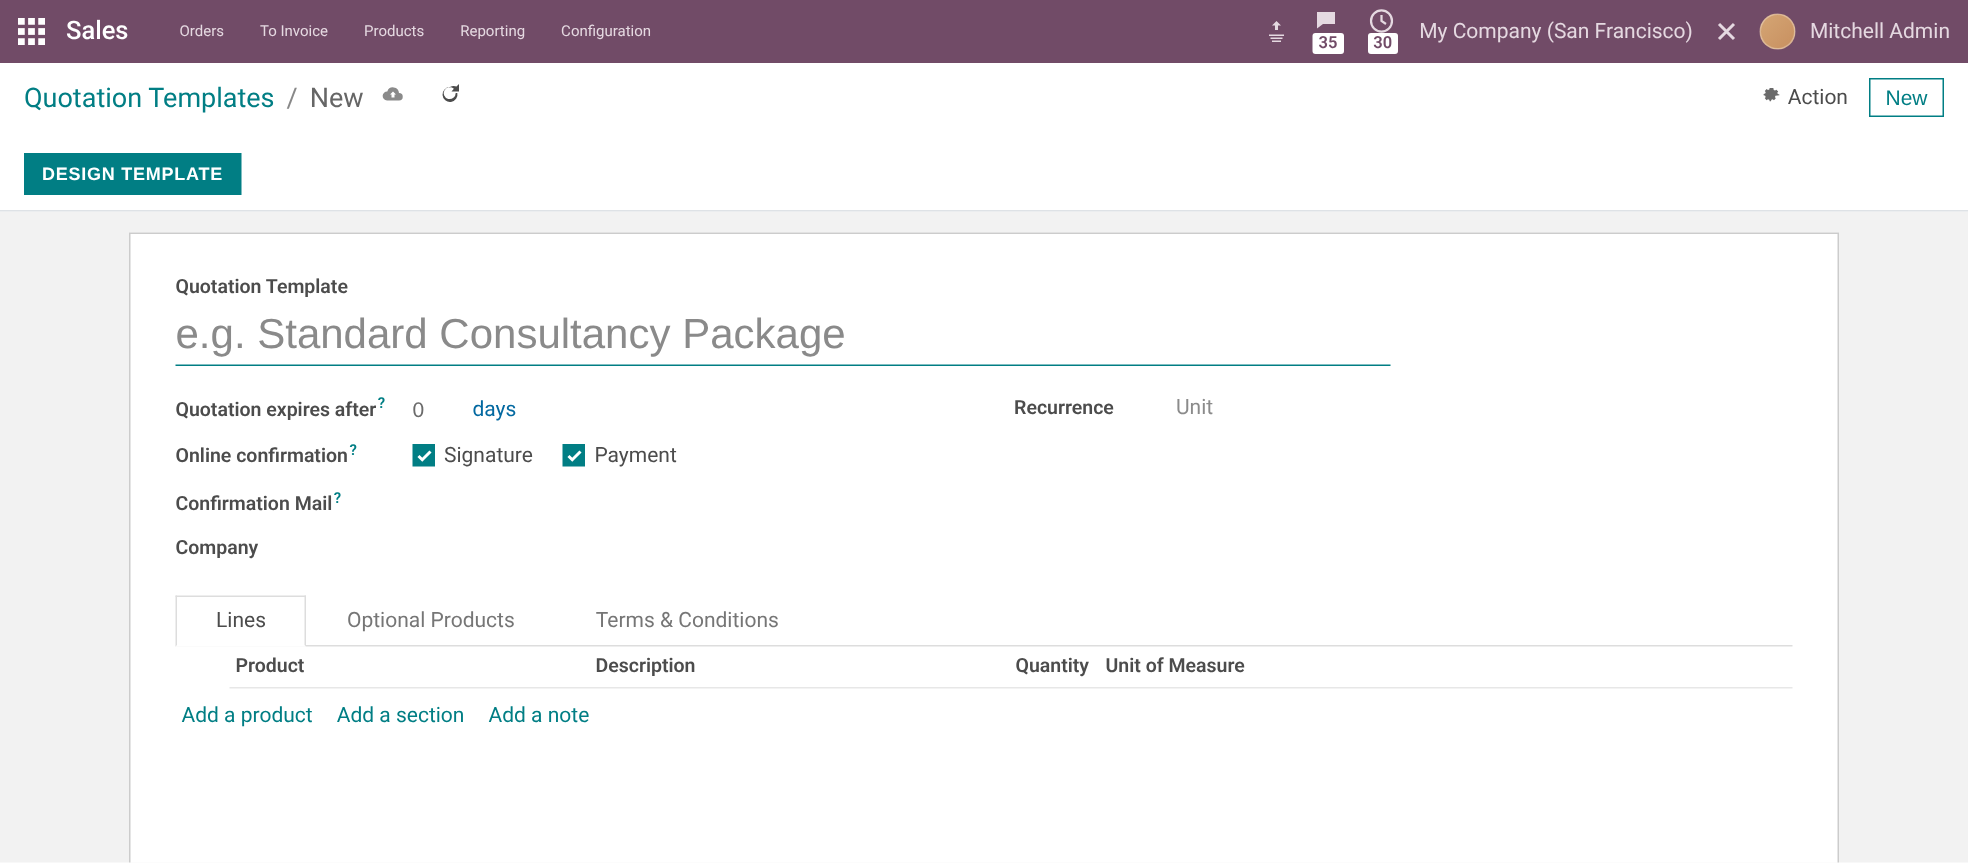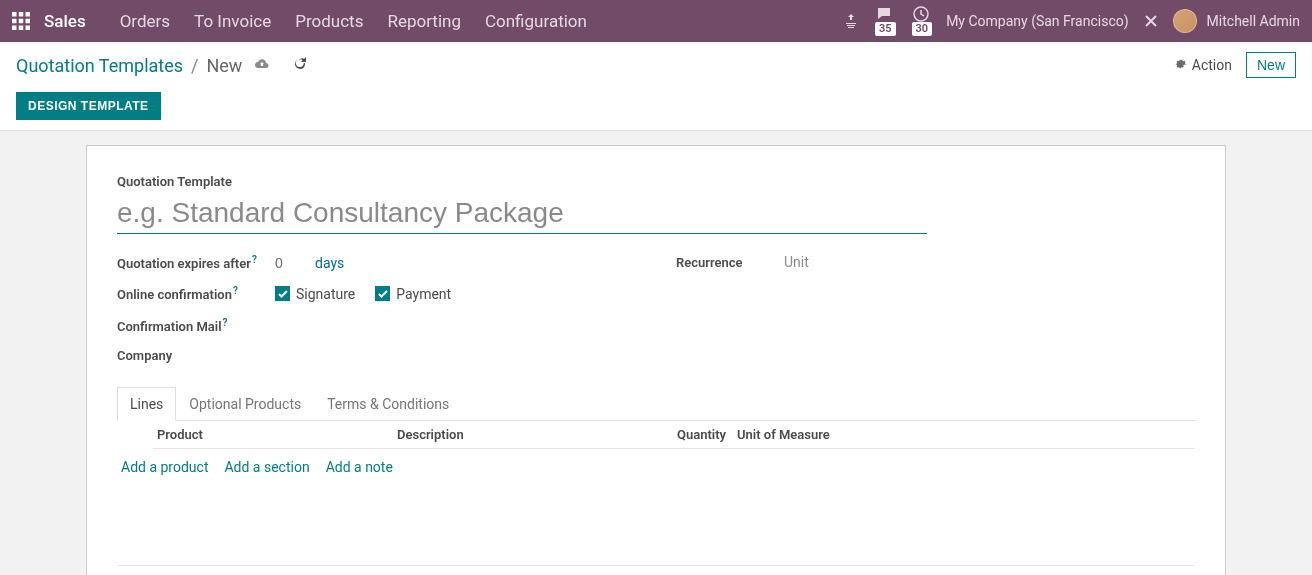--- a/index.html
+++ b/index.html
@@ -31,21 +31,21 @@
 .app-name {
   color: #fff;
   font-size: 17px;
   font-weight: 500;
   margin-right: 22px;
 }
 .nav-menu { display: flex; gap: 0; }
 .nav-item {
   color: #e5d9e1;
   padding: 0 12px;
-  font-size: 17px;
+  font-size: 10px;
   cursor: pointer;
 }
 .topbar-spacer { flex: 1; }
 .topbar-right {
   display: flex;
   align-items: center;
   gap: 14px;
   color: #e5d9e1;
 }
 .topbar-icon { display:inline-flex; align-items:center; position:relative;flex-direction:column; }
@@ -103,21 +103,21 @@
 .gear-icon svg { width:14px; height:14px; fill:#6b6b6b; }
 .new-btn {
   border: 1px solid #017e84;
   color: #017e84;
   background: #fff;
   padding: 4px 10px;
   font-size: 14px;
   cursor: pointer;
   border-radius: 0;
 }
-.cp-row2 { margin-top: 14px; }
+.cp-row2 { margin-top: 24px; }
 .design-btn {
   background: #017e84;
   color: #fff;
   border: none;
   padding: 7px 12px;
   font-size: 12px;
   font-weight: 700;
   letter-spacing: 0.5px;
   cursor: pointer;
 }
@@ -180,21 +180,21 @@
 .check-group { display:flex; align-items:center; gap:6px; margin-right: 10px;}
 .recurrence-val { color: #8b8b8b; margin-left: 8px; }
 
 
 .tabs {
   display: flex;
   margin-top: 24px;
   border-bottom: 1px solid #ddd;
 }
 .tab {
-  padding: 8px 12px;
+  padding: 8px 26px;
   color: #767676;
   cursor: pointer;
   border: 1px solid transparent;
   border-bottom: none;
   font-size: 14px;
 }
 .tab.active {
   color: #4c4c4c;
   border: 1px solid #ddd;
   border-bottom: 1px solid #fff;

